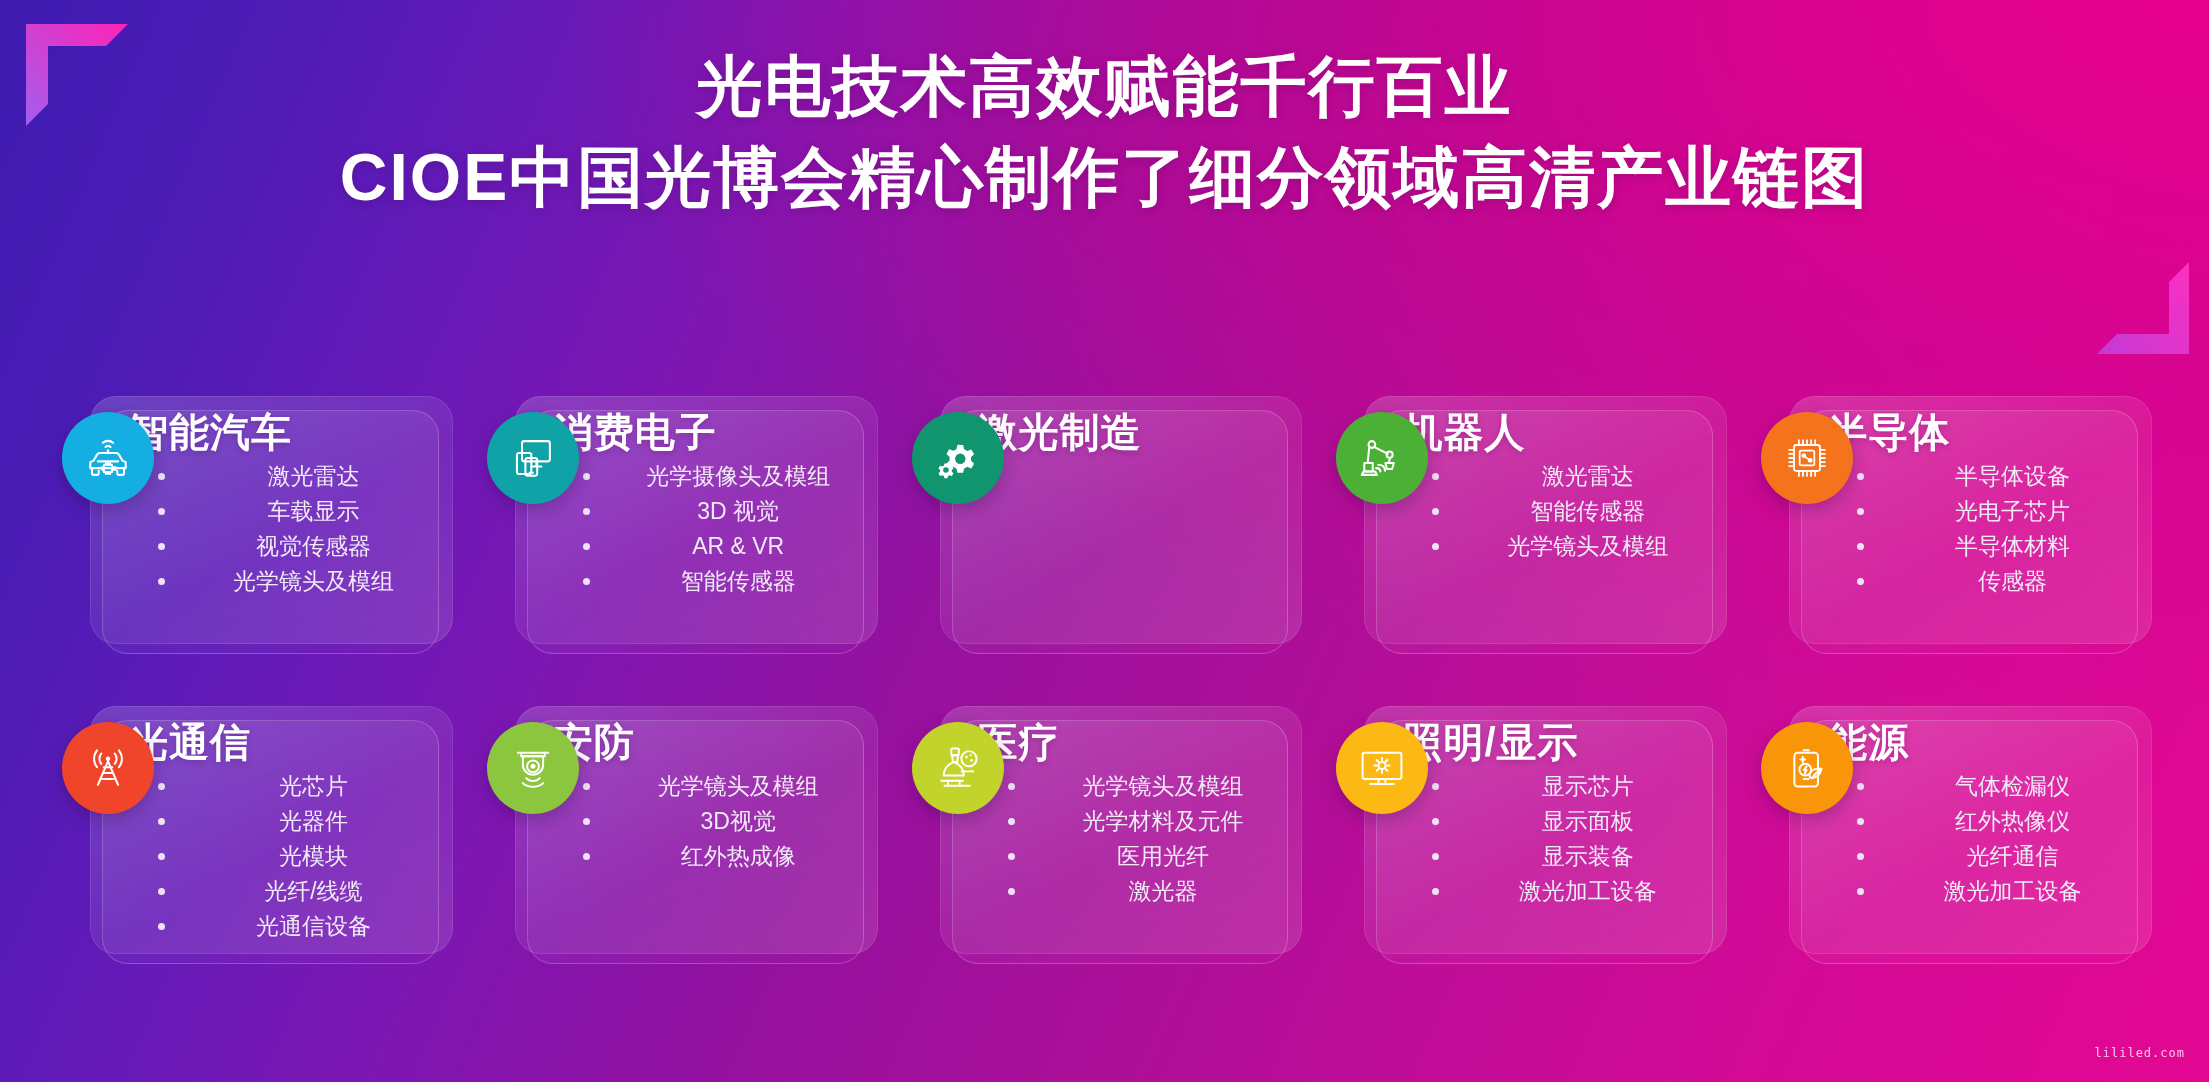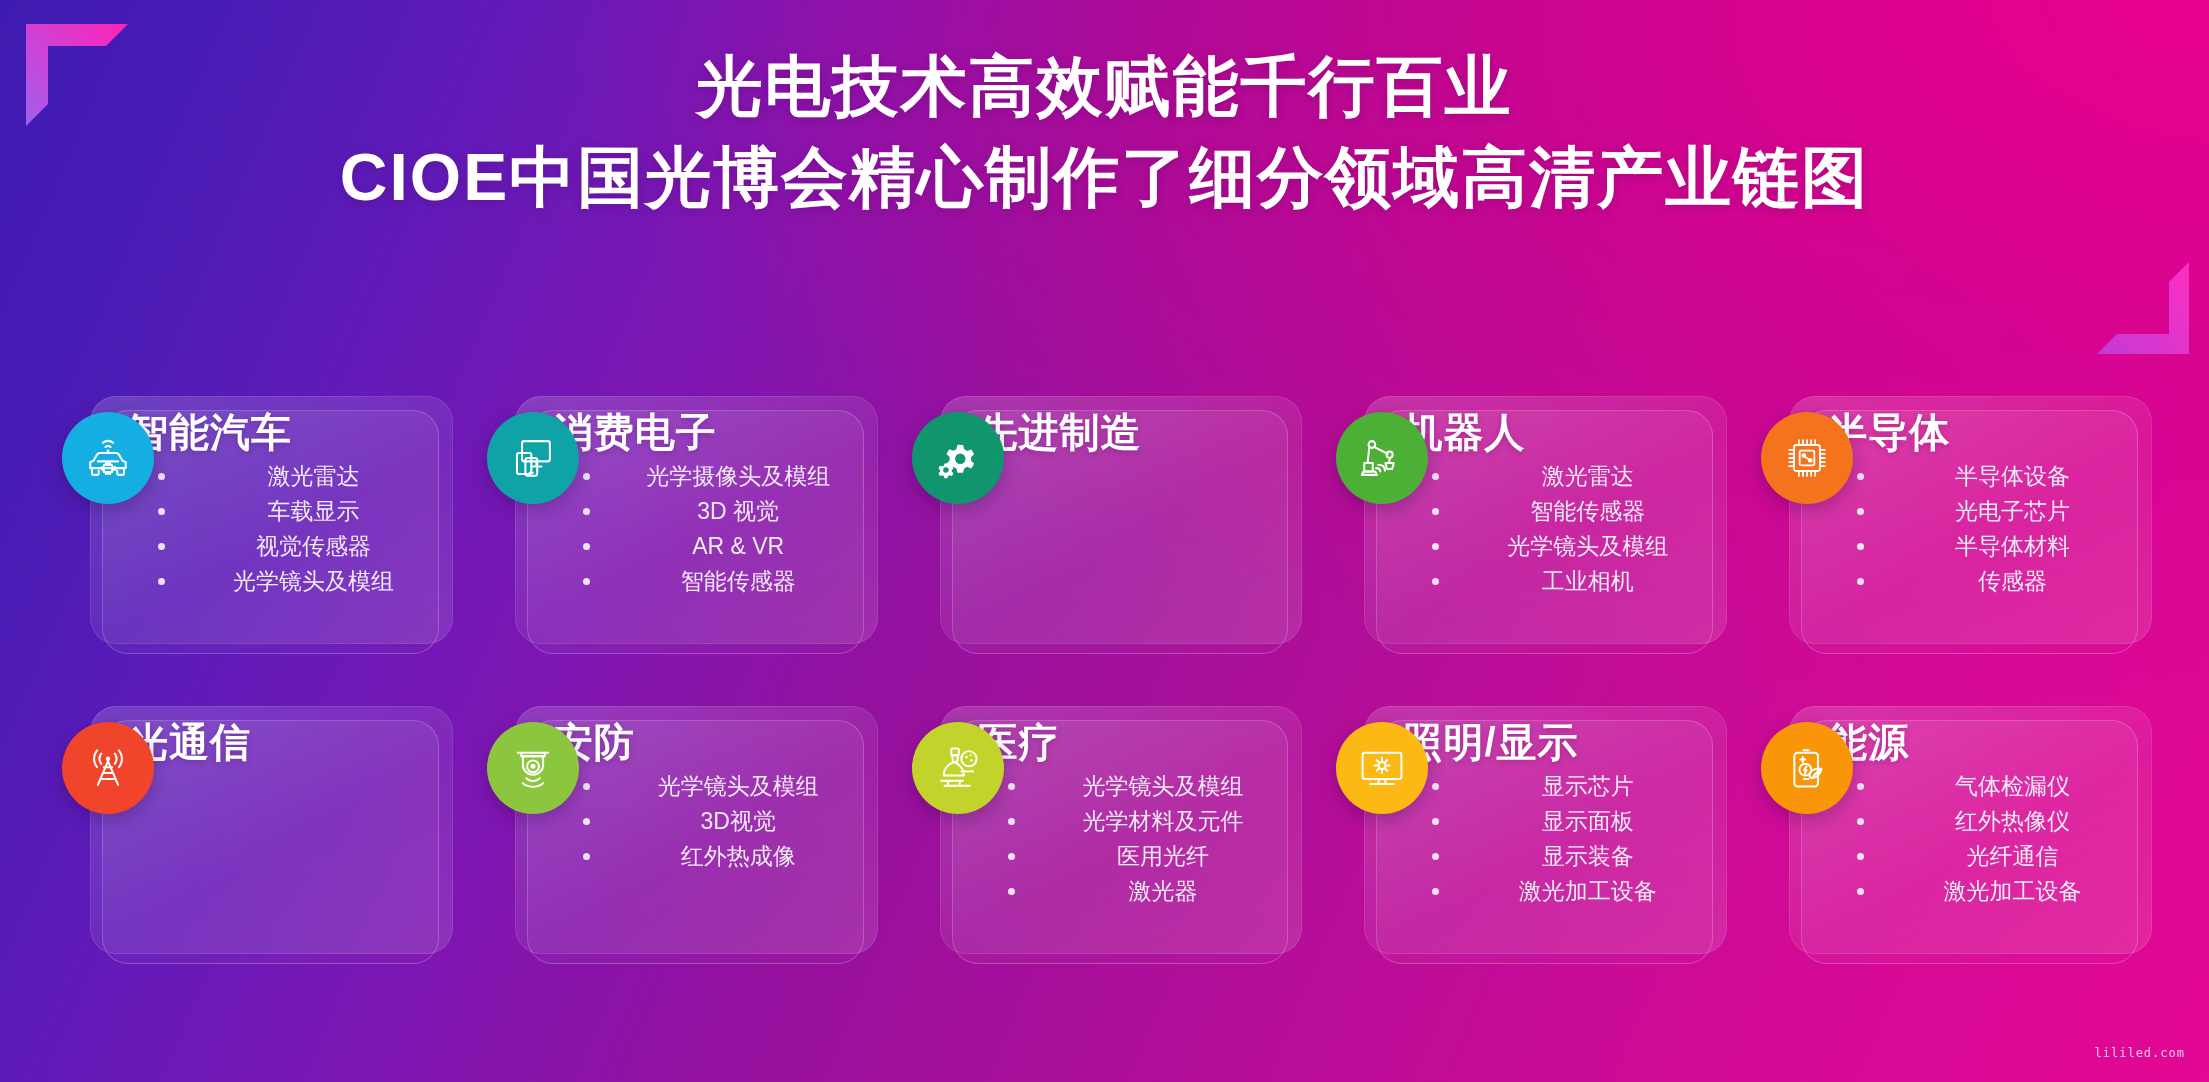--- a/index.html
+++ b/index.html
@@ -186,21 +186,21 @@
     </div>
     <div class="icon-badge" style="background:#10956f">
           <svg width="54" height="54" viewBox="0 0 64 64" fill="#fff" stroke="none">
       <path d="M38 16.5l1.3 5.2a14 14 0 0 1 3.5 2l5-1.9 3.3 5.7-3.8 3.6c.2 1.3.2 2.7 0 4l3.8 3.6-3.3 5.7-5-1.9a14 14 0 0 1-3.5 2L38 49.5h-6.6l-1.3-5.2a14 14 0 0 1-3.5-2l-5 1.9-3.3-5.7 3.8-3.6a14.6 14.6 0 0 1 0-4l-3.8-3.6 3.3-5.7 5 1.9a14 14 0 0 1 3.5-2l1.3-5.2z"></path>
       <circle cx="34.7" cy="33" r="6.2" fill="#10956f"></circle>
       <path d="M19.5 38.4l.7 2.8c.7.2 1.3.5 1.9 1l2.7-1 1.8 3.1-2 1.9c.1.7.1 1.4 0 2.1l2 1.9-1.8 3.1-2.7-1c-.6.4-1.2.8-1.9 1l-.7 2.8h-3.6l-.7-2.8a7.7 7.7 0 0 1-1.9-1l-2.7 1-1.8-3.1 2-1.9a8 8 0 0 1 0-2.1l-2-1.9 1.8-3.1 2.7 1c.6-.4 1.2-.8 1.9-1l.7-2.8z"></path>
       <circle cx="17.7" cy="46.3" r="3.3" fill="#10956f"></circle>
     </svg>
         </div>
     <div class="card-body">
-      <div class="card-title">先进制造</div>
+      <div class="card-title">激光制造</div>
     </div>
       </div>
       <div class="cell">
     <div class="card">
       <div class="card-inner"></div>
     </div>
     <div class="icon-badge" style="background:#4caf36">
           <svg width="54" height="54" viewBox="0 0 64 64" fill="none" stroke="#fff" stroke-width="2.4" stroke-linecap="round" stroke-linejoin="round">
       <circle cx="20" cy="16" r="4"></circle>
       <path d="M23 19l16 8"></path>
@@ -212,21 +212,20 @@
       <path d="M8 52h18l-2-4H10z"></path>
       <path d="M25 44c3 0 5 1.6 5 4M27.5 40c5 0 8 2.8 8 7"></path>
     </svg>
         </div>
     <div class="card-body">
       <div class="card-title">机器人</div>
       <ul class="card-list">
             <li>激光雷达</li>
             <li>智能传感器</li>
             <li>光学镜头及模组</li>
-            <li>工业相机</li>
           </ul>
     </div>
       </div>
       <div class="cell">
     <div class="card">
       <div class="card-inner"></div>
     </div>
     <div class="icon-badge" style="background:#f5731c">
           <svg width="52" height="52" viewBox="0 0 64 64" fill="none" stroke="#fff" stroke-width="2.2" stroke-linecap="round" stroke-linejoin="round">
       <rect x="16" y="16" width="32" height="32" rx="3"></rect>
@@ -256,20 +255,27 @@
       <path d="M24 15a10 10 0 0 0 0 12M40 15a10 10 0 0 1 0 12"></path>
       <path d="M19 11a16 16 0 0 0 0 20M45 11a16 16 0 0 1 0 20"></path>
       <circle cx="32" cy="21" r="2.6" fill="#fff" stroke="none"></circle>
       <path d="M32 24l-12 28M32 24l12 28"></path>
       <path d="M26 38h12M23.5 45h17"></path>
       <path d="M27 31h10"></path>
     </svg>
         </div>
     <div class="card-body">
       <div class="card-title">光通信</div>
+      <ul class="card-list">
+            <li>光芯片</li>
+            <li>光器件</li>
+            <li>光模块</li>
+            <li>光纤/线缆</li>
+            <li>光通信设备</li>
+          </ul>
     </div>
       </div>
       <div class="cell">
     <div class="card">
       <div class="card-inner"></div>
     </div>
     <div class="icon-badge" style="background:#8cc63e">
           <svg width="54" height="54" viewBox="0 0 64 64" fill="none" stroke="#fff" stroke-width="2.4" stroke-linecap="round" stroke-linejoin="round">
       <path d="M14 14h36"></path>
       <path d="M18 14v4h28v-4"></path>

